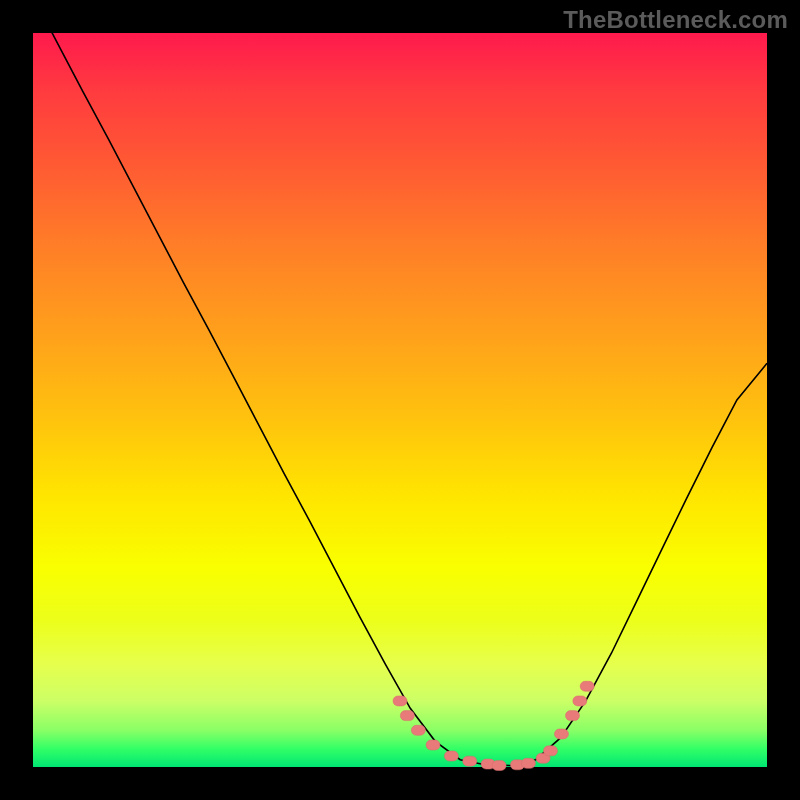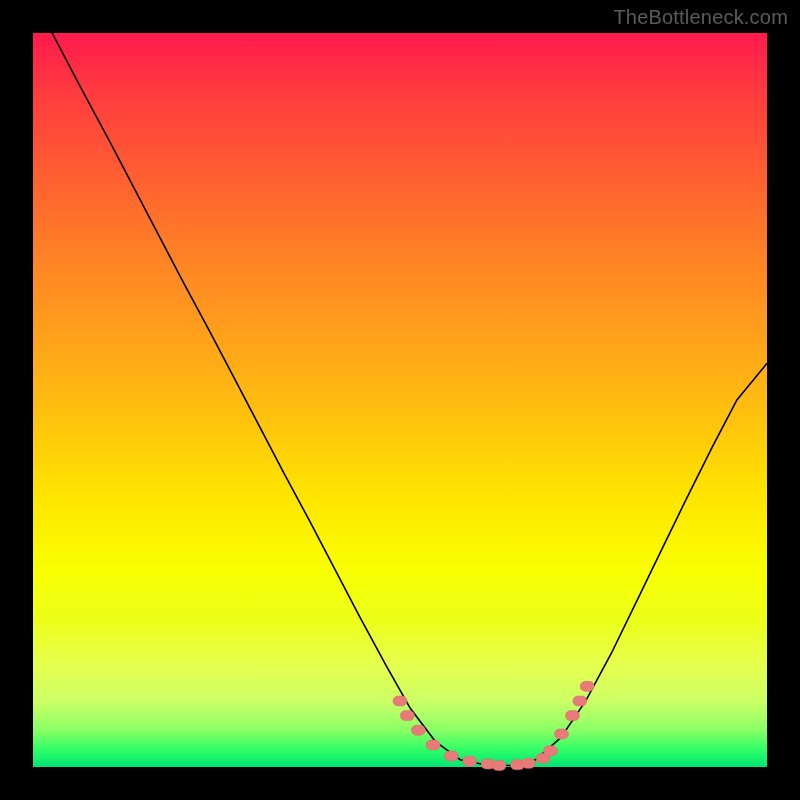--- a/index.html
+++ b/index.html
@@ -15,22 +15,22 @@
     position: relative;
     width: 800px;
     height: 800px;
     background: #000;
   }
   .watermark {
     position: absolute;
     top: 6px;
     right: 12px;
     color: #5b5b5b;
-    font-size: 20px;
-    font-weight: 400;
+    font-size: 24px;
+    font-weight: 700;
     letter-spacing: 0.2px;
     z-index: 10;
   }
   .plot-area {
     position: absolute;
     left: 33px;
     top: 33px;
     width: 734px;
     height: 734px;
     

